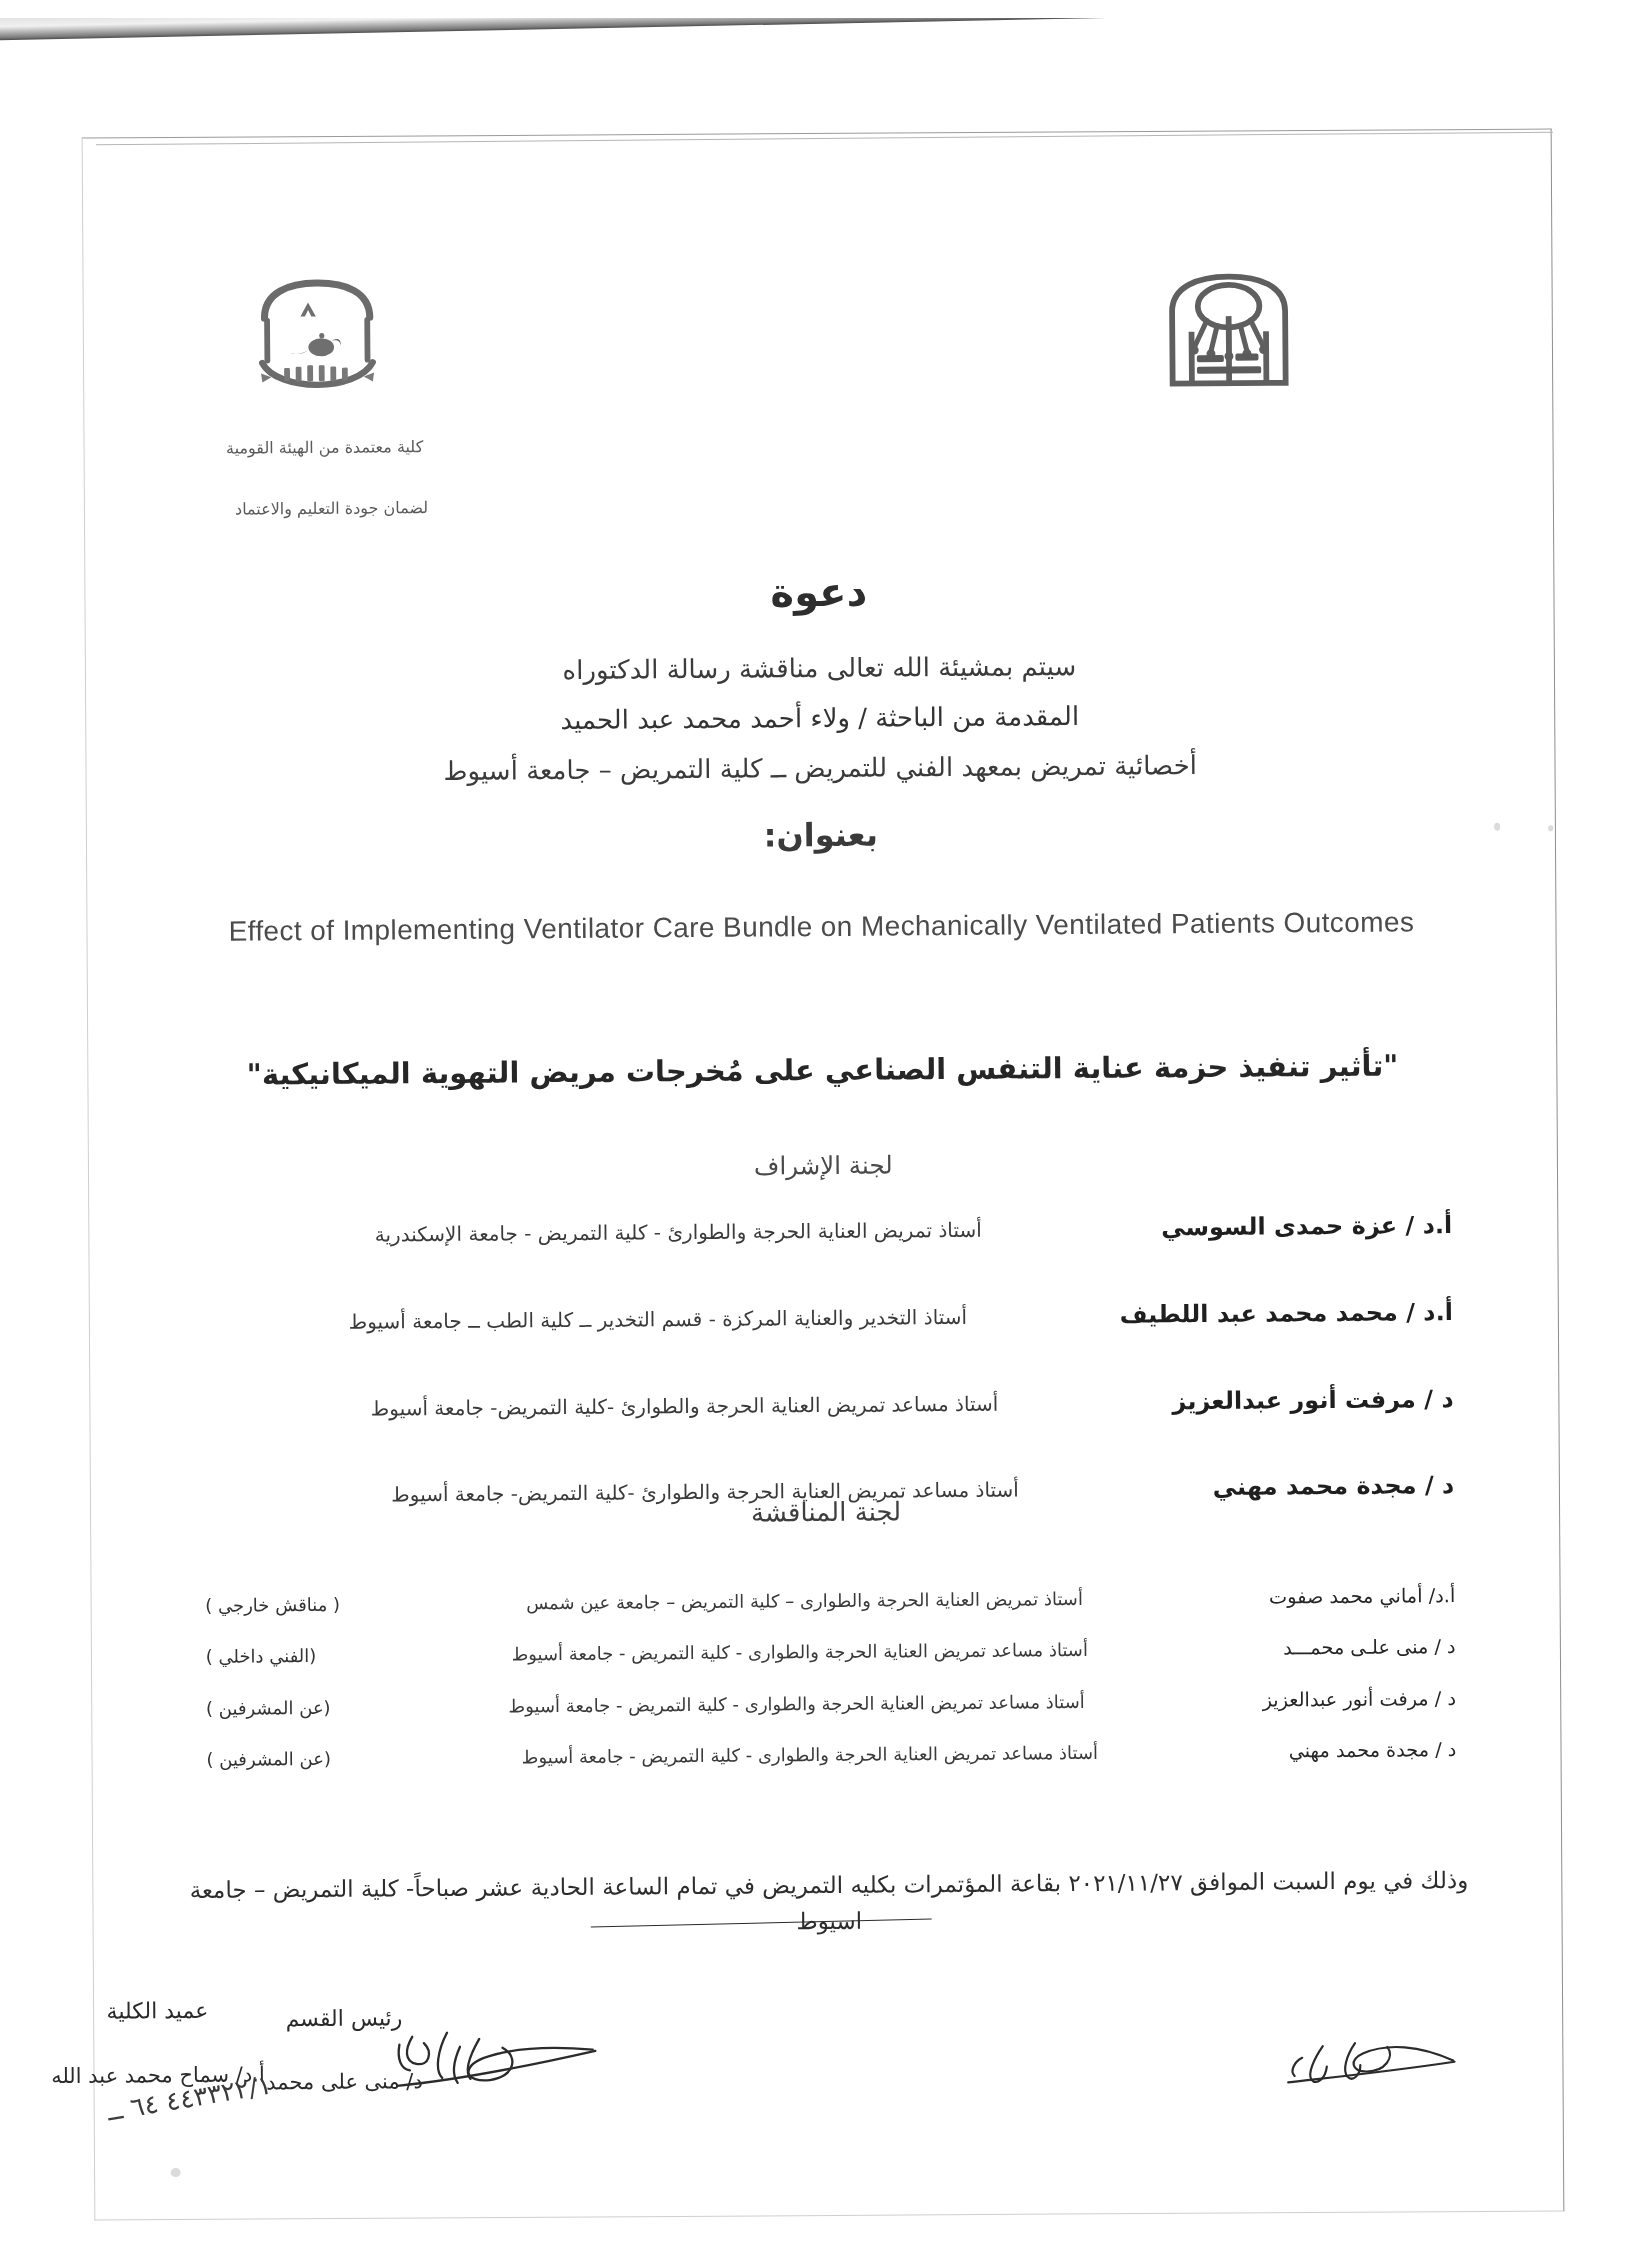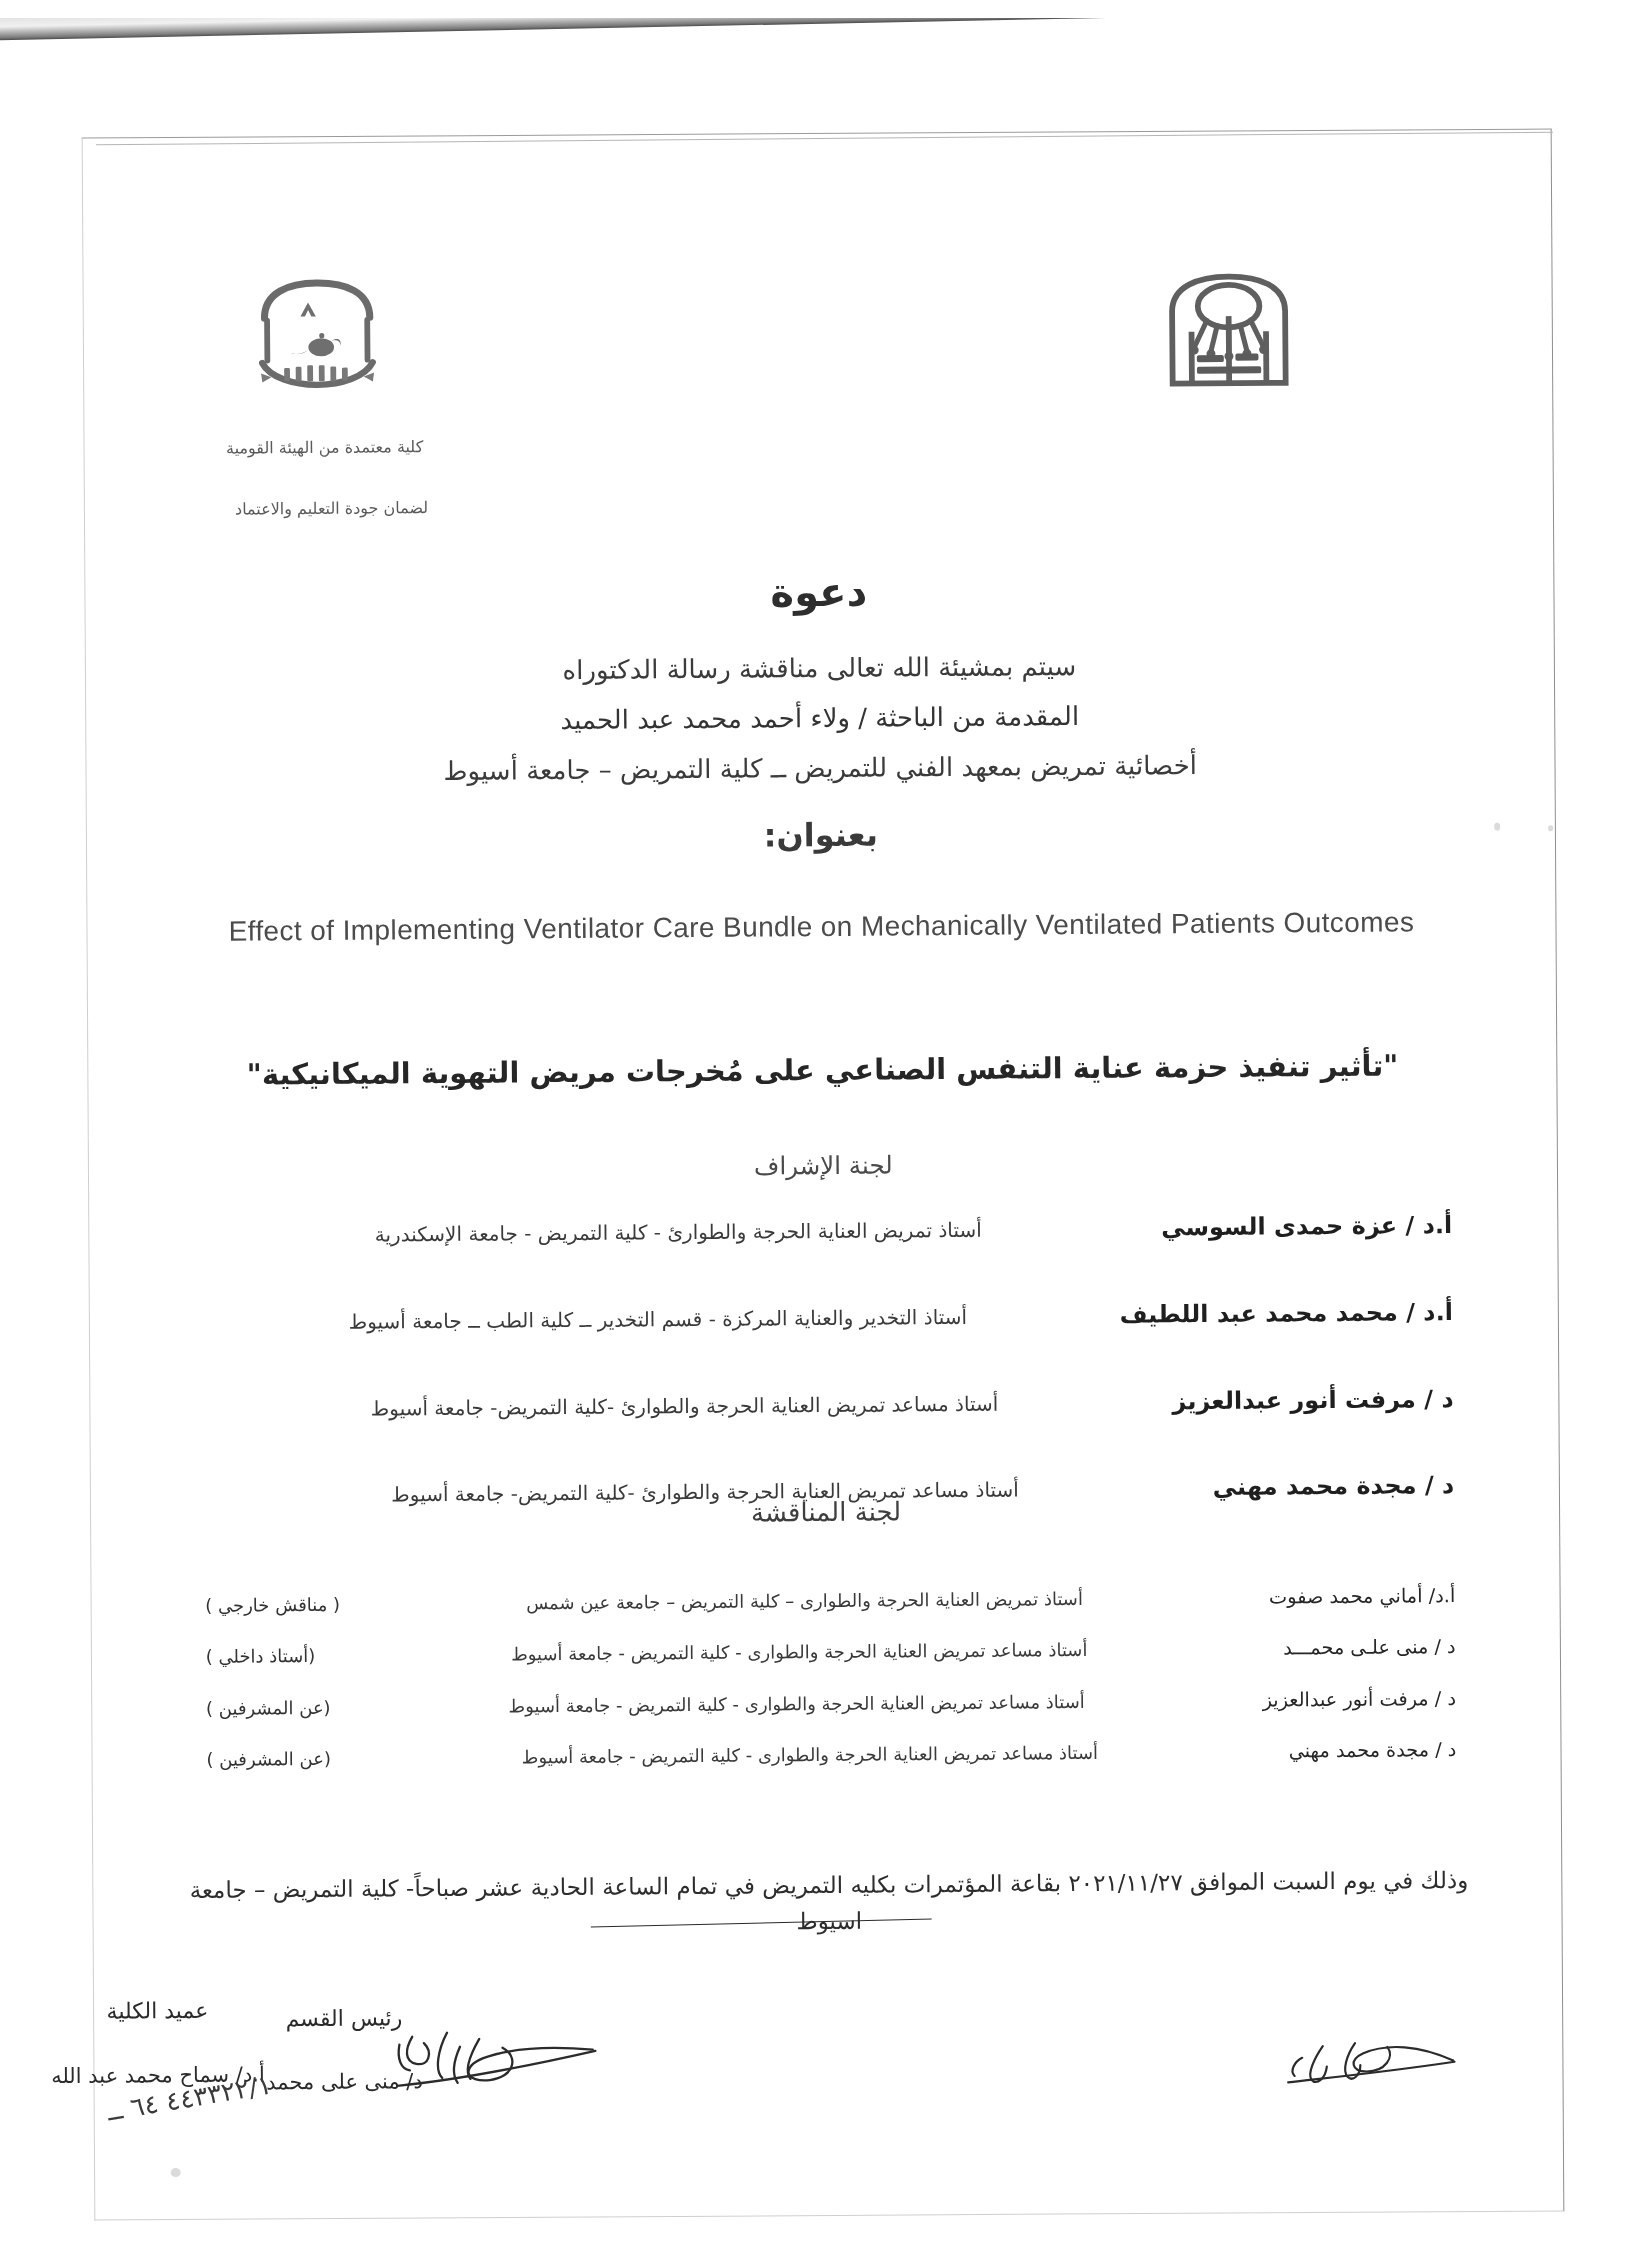--- a/index.html
+++ b/index.html
@@ -373,21 +373,21 @@
     <div class="ar section-head head-examiners">لجنة المناقشة</div>
 
     <div class="row ex-row ex-1">
       <span class="nm">أ.د/ أماني محمد صفوت</span>
       <span class="af">أستاذ تمريض العناية الحرجة والطوارى – كلية التمريض – جامعة عين شمس</span>
       <span class="rl">( مناقش خارجي )</span>
     </div>
     <div class="row ex-row ex-2">
       <span class="nm">د / منى علـى محمـــد</span>
       <span class="af">أستاذ مساعد تمريض العناية الحرجة والطوارى - كلية التمريض - جامعة أسيوط</span>
-      <span class="rl">(أستاذ داخلي )</span>
+      <span class="rl">(الفني داخلي )</span>
     </div>
     <div class="row ex-row ex-3">
       <span class="nm">د / مرفت أنور عبدالعزيز</span>
       <span class="af">أستاذ مساعد تمريض العناية الحرجة والطوارى - كلية التمريض - جامعة أسيوط</span>
       <span class="rl">(عن المشرفين )</span>
     </div>
     <div class="row ex-row ex-4">
       <span class="nm">د / مجدة محمد مهني</span>
       <span class="af">أستاذ مساعد تمريض العناية الحرجة والطوارى - كلية التمريض - جامعة أسيوط</span>
       <span class="rl">(عن المشرفين )</span>

